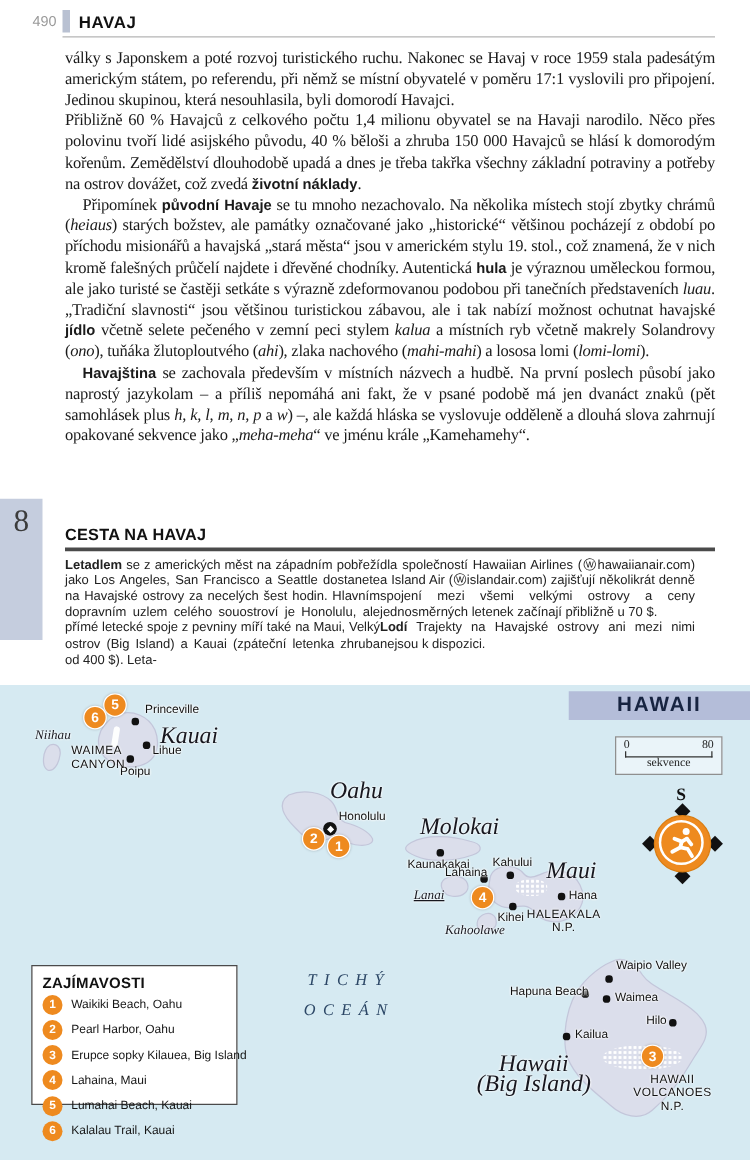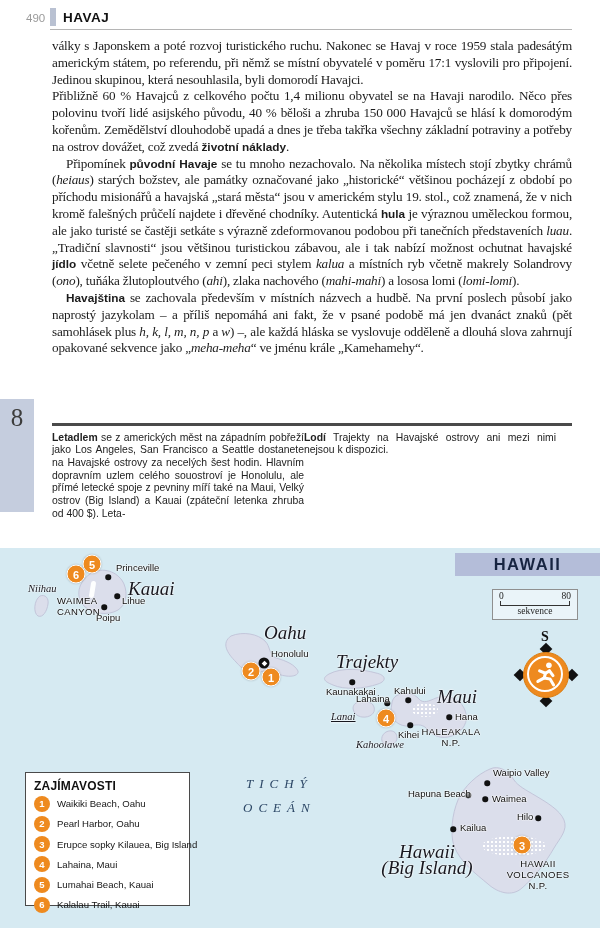--- a/index.html
+++ b/index.html
@@ -60,21 +60,21 @@
   .scalebox .unit { text-align:center; margin-top:0px; }
 
   .compass { position:absolute; left:546px; top:127px; width:0; height:0; }
   .compass .s-lab { position:absolute; left:-5px; top:-46px; font-family:"Liberation Serif",serif; font-size:14px; font-weight:600; color:#111; }
   .compass .pt { position:absolute; width:9px; height:9px; background:#111; transform:translate(-50%,-50%) rotate(45deg); }
   .compass .disc { position:absolute; left:-23px; top:-23px; width:46px; height:46px; border-radius:50%; background:var(--orange,#ee8a1f); border:1px solid #d97d12; }
   .compass .ring { position:absolute; left:3px; top:3px; width:36px; height:36px; border:2px solid #fff; border-radius:50%; }
   .compass svg { position:absolute; left:9px; top:8px; }
 
   
-  .legend { position:absolute; left:25px; top:224px; width:165px; height:134px; background:#fff; border:1.2px solid #4a4a4a; padding:6px 0 0 8px; }
+  .legend { position:absolute; left:25px; top:224px; width:165px; height:112px; background:#fff; border:1.2px solid #4a4a4a; padding:6px 0 0 8px; }
   .legend-title { font-size:12px; font-weight:700; letter-spacing:.2px; color:#111; }
   .lg-row { position:relative; height:19.3px; margin-top:1px; }
   .lg-num { position:absolute; left:0; top:1.5px; width:16px; height:16px; border-radius:50%; background:var(--orange,#ee8a1f); color:#fff; font-size:9.5px; font-weight:700; display:flex; align-items:center; justify-content:center; }
   .lg-text { position:absolute; left:23px; top:4px; font-size:9.6px; color:#161616; white-space:nowrap; }
 </style>
 </head>
 <body>
 
 <div id="page">
 
@@ -88,26 +88,28 @@
     <p><span>Přibližně 60 % Havajců z celkového počtu 1,4 milionu obyvatel se na Havaji narodilo. Něco přes polovinu tvoří lidé asijského původu, 40 % běloši a zhruba 150 000 Havajců se hlásí k domorodým kořenům. Zemědělství dlouhodobě upadá a dnes je třeba takřka všechny základní potraviny a potřeby na ostrov dovážet, což zvedá </span><span class="rt-b">životní náklady</span><span>.</span></p>
     <p class="indent"><span>Připomínek </span><span class="rt-b">původní Havaje</span><span> se tu mnoho nezachovalo. Na několika místech stojí zbytky chrámů (</span><span class="rt-i">heiaus</span><span>) starých božstev, ale památky označované jako „historické“ většinou pocházejí z období po příchodu misionářů a havajská „stará města“ jsou v americkém stylu 19. stol., což znamená, že v nich kromě falešných průčelí najdete i dřevěné chodníky. Autentická </span><span class="rt-b">hula</span><span> je výraznou uměleckou formou, ale jako turisté se častěji setkáte s výrazně zdeformovanou podobou při tanečních představeních </span><span class="rt-i">luau</span><span>. „Tradiční slavnosti“ jsou většinou turistickou zábavou, ale i tak nabízí možnost ochutnat havajské </span><span class="rt-b">jídlo</span><span> včetně selete pečeného v zemní peci stylem </span><span class="rt-i">kalua</span><span> a místních ryb včetně makrely Solandrovy (</span><span class="rt-i">ono</span><span>), tuňáka žlutoploutvého (</span><span class="rt-i">ahi</span><span>), zlaka nachového (</span><span class="rt-i">mahi-mahi</span><span>) a lososa lomi (</span><span class="rt-i">lomi-lomi</span><span>).</span></p>
     <p class="indent"><span class="rt-b">Havajština</span><span> se zachovala především v místních názvech a hudbě. Na první poslech působí jako naprostý jazykolam – a příliš nepomáhá ani fakt, že v psané podobě má jen dvanáct znaků (pět samohlásek plus </span><span class="rt-i">h, k, l, m, n, p</span><span> a </span><span class="rt-i">w</span><span>) –, ale každá hláska se vyslovuje odděleně a dlouhá slova zahrnují opakované sekvence jako „</span><span class="rt-i">meha-meha</span><span>“ ve jménu krále „Kamehamehy“.</span></p>
   </div>
 
   <div class="chap-tab">
     <span>8</span>
   </div>
 
   <div class="tbox">
+    <div class="tbox-title">CESTA NA HAVAJ</div>
     <div class="tbox-rule"></div>
     <div class="tbox-cols">
       <div class="tbcol" id="tb-left">
           <p><span class="rt-b">Letadlem</span><span> se z amerických měst na západním pobřeží jako Los Angeles, San Francisco a Seattle dostanete na Havajské ostrovy za necelých šest hodin. Hlavním dopravním uzlem celého souostroví je Honolulu, ale přímé letecké spoje z pevniny míří také na Maui, Velký ostrov (Big Island) a Kauai (zpáteční letenka zhruba od 400 $). Leta-</span></p>
         </div>
       <div class="tbcol" id="tb-right">
+          <p><span>dla společností Hawaiian Airlines (ⓦhawaiianair.com) a Island Air (ⓦislandair.com) zajišťují několikrát denně spojení mezi všemi velkými ostrovy a ceny jednosměrných letenek začínají přibližně u 70 $.</span></p>
           <p><span class="rt-b">Lodí</span><span> Trajekty na Havajské ostrovy ani mezi nimi nejsou k dispozici.</span></p>
         </div>
     </div>
   </div>
 
   <div id="map">
     <svg id="islands" width="600" height="380">
       <g fill="#dbdeeb" stroke="#c3c6da" stroke-width="1">
         <path d="M40,48 C45,46 49,50 48,56 C47,63 43,70 38,68 C33,65 34,52 40,48 Z"></path>
         <path d="M93,24 C106,19 119,25 124,36 C128,46 126,57 118,62 C108,68 92,66 84,58 C76,50 76,34 93,24 Z"></path>
@@ -151,21 +153,21 @@
         <div class="t-label" style="left: 408px; top: 240px;">Hapuna Beach</div>
         <div class="m-dot" style="left: 485px; top: 251px;"></div>
         <div class="t-label" style="left: 492px; top: 245px;">Waimea</div>
         <div class="m-dot" style="left: 538px; top: 270px;"></div>
         <div class="t-label" style="left: 517px; top: 263px;">Hilo</div>
         <div class="m-dot" style="left: 453px; top: 281px;"></div>
         <div class="t-label" style="left: 460px; top: 274px;">Kailua</div>
         <div class="isl-label small" style="left: 28px; top: 35px;">Niihau</div>
         <div class="isl-label" style="left: 128px; top: 30px;">Kauai</div>
         <div class="isl-label" style="left: 264px; top: 74px;">Oahu</div>
-        <div class="isl-label" style="left: 336px; top: 103px;">Trajekty</div>
+        <div class="isl-label" style="left: 336px; top: 103px;">Molokai</div>
         <div class="isl-label small" style="left: 331px; top: 163px; text-decoration: underline;">Lanai</div>
         <div class="isl-label small" style="left: 356px; top: 191px;">Kahoolawe</div>
         <div class="isl-label" style="left: 437px; top: 138px;">Maui</div>
         <div class="isl-label center" style="left: 427px; top: 293px;">Hawaii</div>
         <div class="isl-label center" style="left: 427px; top: 309px;">(Big Island)</div>
         <div class="park-label" style="left: 57px; top: 47px;">WAIMEA</div>
         <div class="park-label" style="left: 57px; top: 58px;">CANYON</div>
         <div class="park-label center" style="left: 451px; top: 178px;">HALEAKALA</div>
         <div class="park-label center" style="left: 451px; top: 189px;">N.P.</div>
         <div class="park-label center" style="left: 538px; top: 310px;">HAWAII</div>

